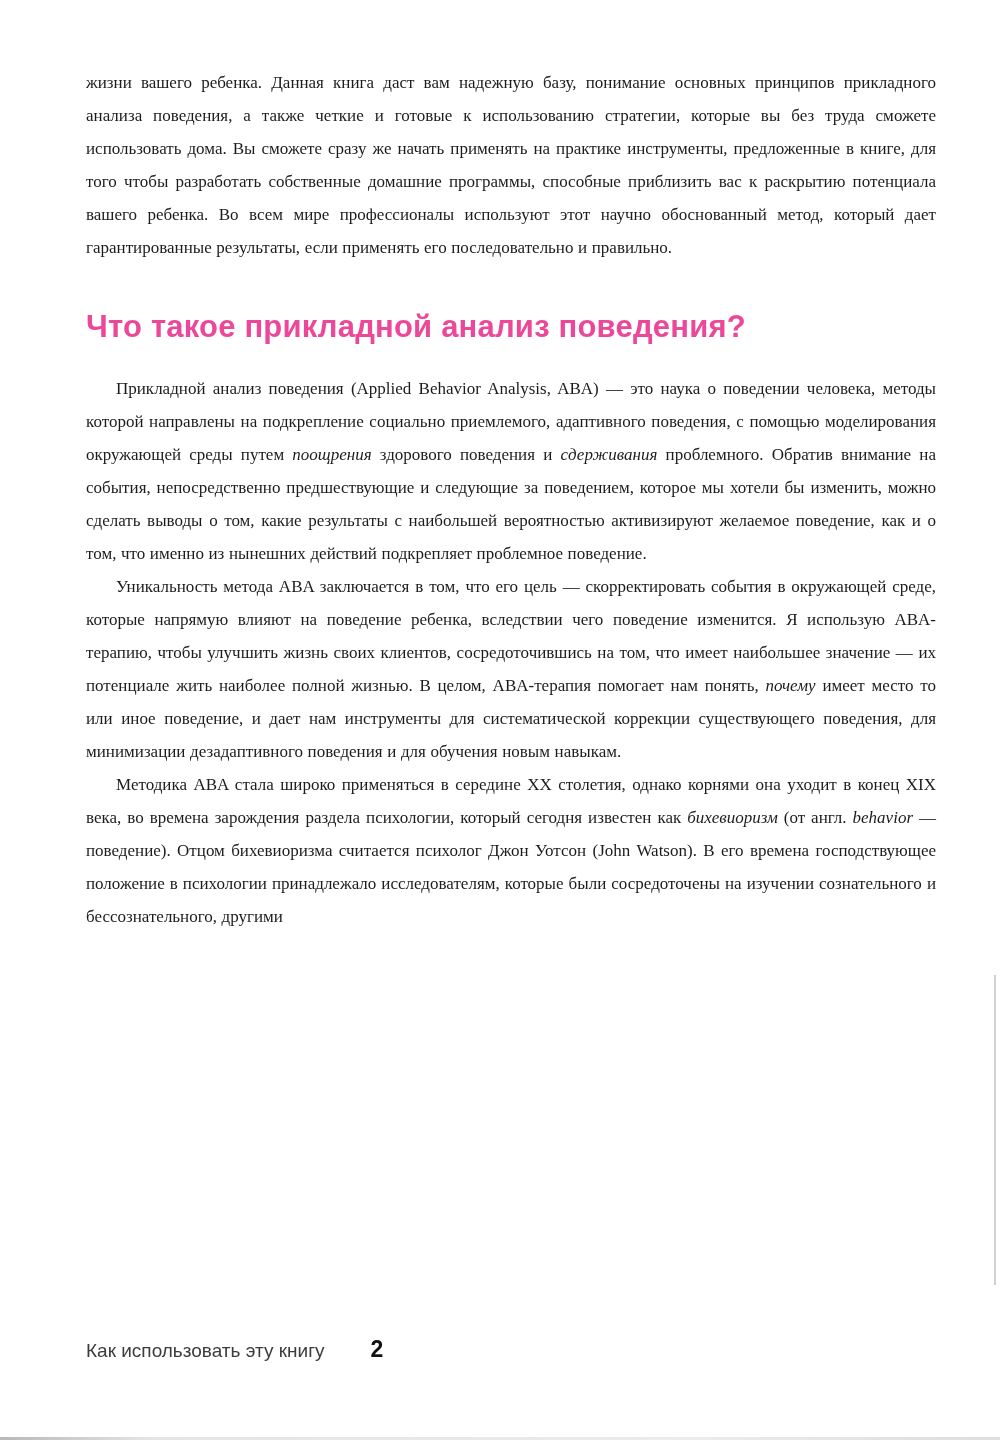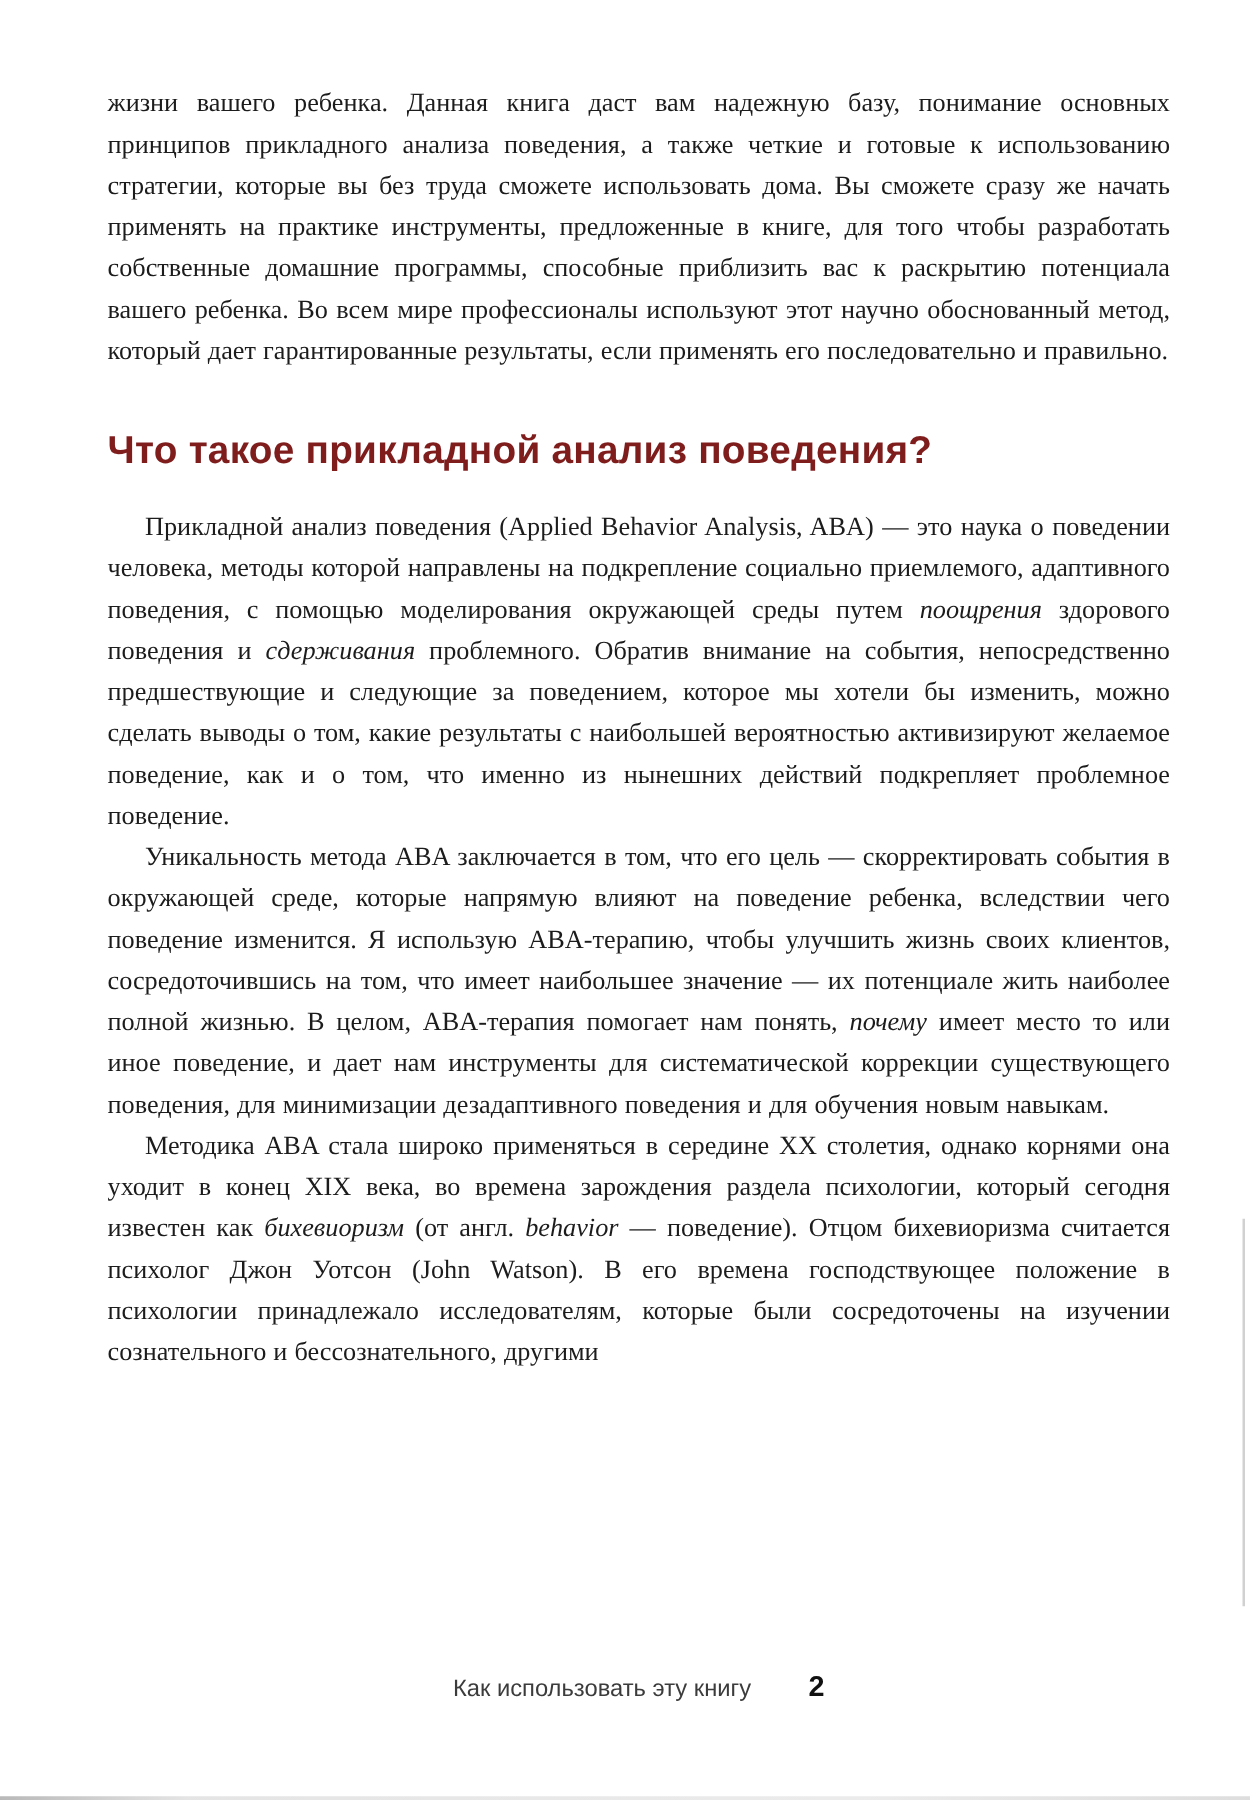--- a/index.html
+++ b/index.html
@@ -22,49 +22,49 @@
     height: 1440px;
   }
   .content {
     position: absolute;
     top: 66px;
     left: 86px;
     width: 850px;
   }
   .body-text p {
     margin: 0;
-    font-size: 21px;
+    font-size: 17px;
     line-height: 33px;
     text-align: justify;
     hyphens: auto;
     -webkit-hyphens: auto;
     word-spacing: 0.02em;
   }
   .body-text p.indent {
     text-indent: 30px;
   }
   .body-text p i {
     font-style: italic;
   }
   h1.section-heading {
     font-family: "Liberation Sans", "DejaVu Sans", sans-serif;
     font-weight: 700;
     font-size: 31px;
     line-height: 1.2;
-    color: #7f1d1d;
+    color: #ec4899;
     margin: 44px 0 27px 0;
     letter-spacing: 0.2px;
   }
   .footer {
     position: absolute;
     top: 1336px;
     left: 86px;
     width: 850px;
     display: flex;
-    justify-content: center;
+    justify-content: flex-start;
     align-items: baseline;
     gap: 46px;
     font-family: "Liberation Sans", "DejaVu Sans", sans-serif;
   }
   .running-title {
     font-size: 19px;
     color: #3c3c3c;
   }
   .page-number {
     font-size: 23px;

